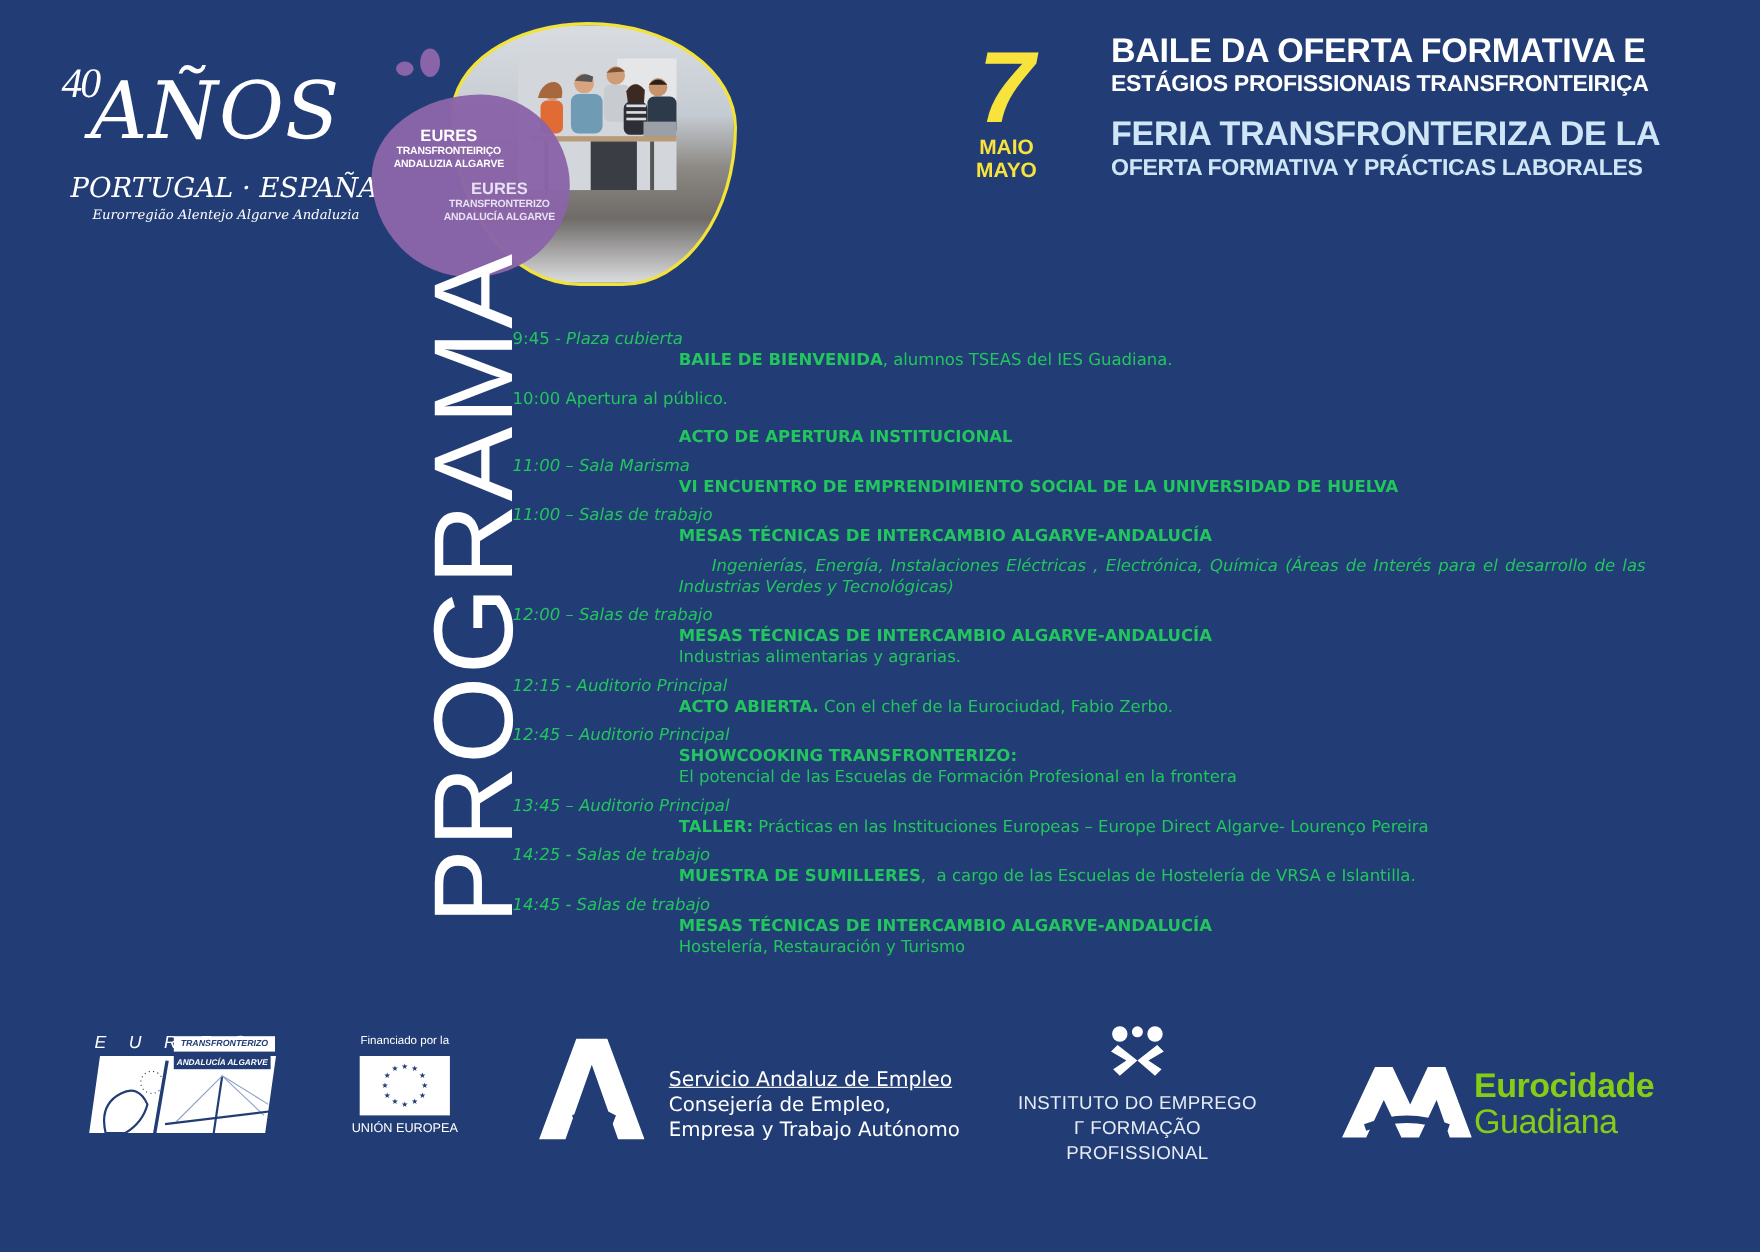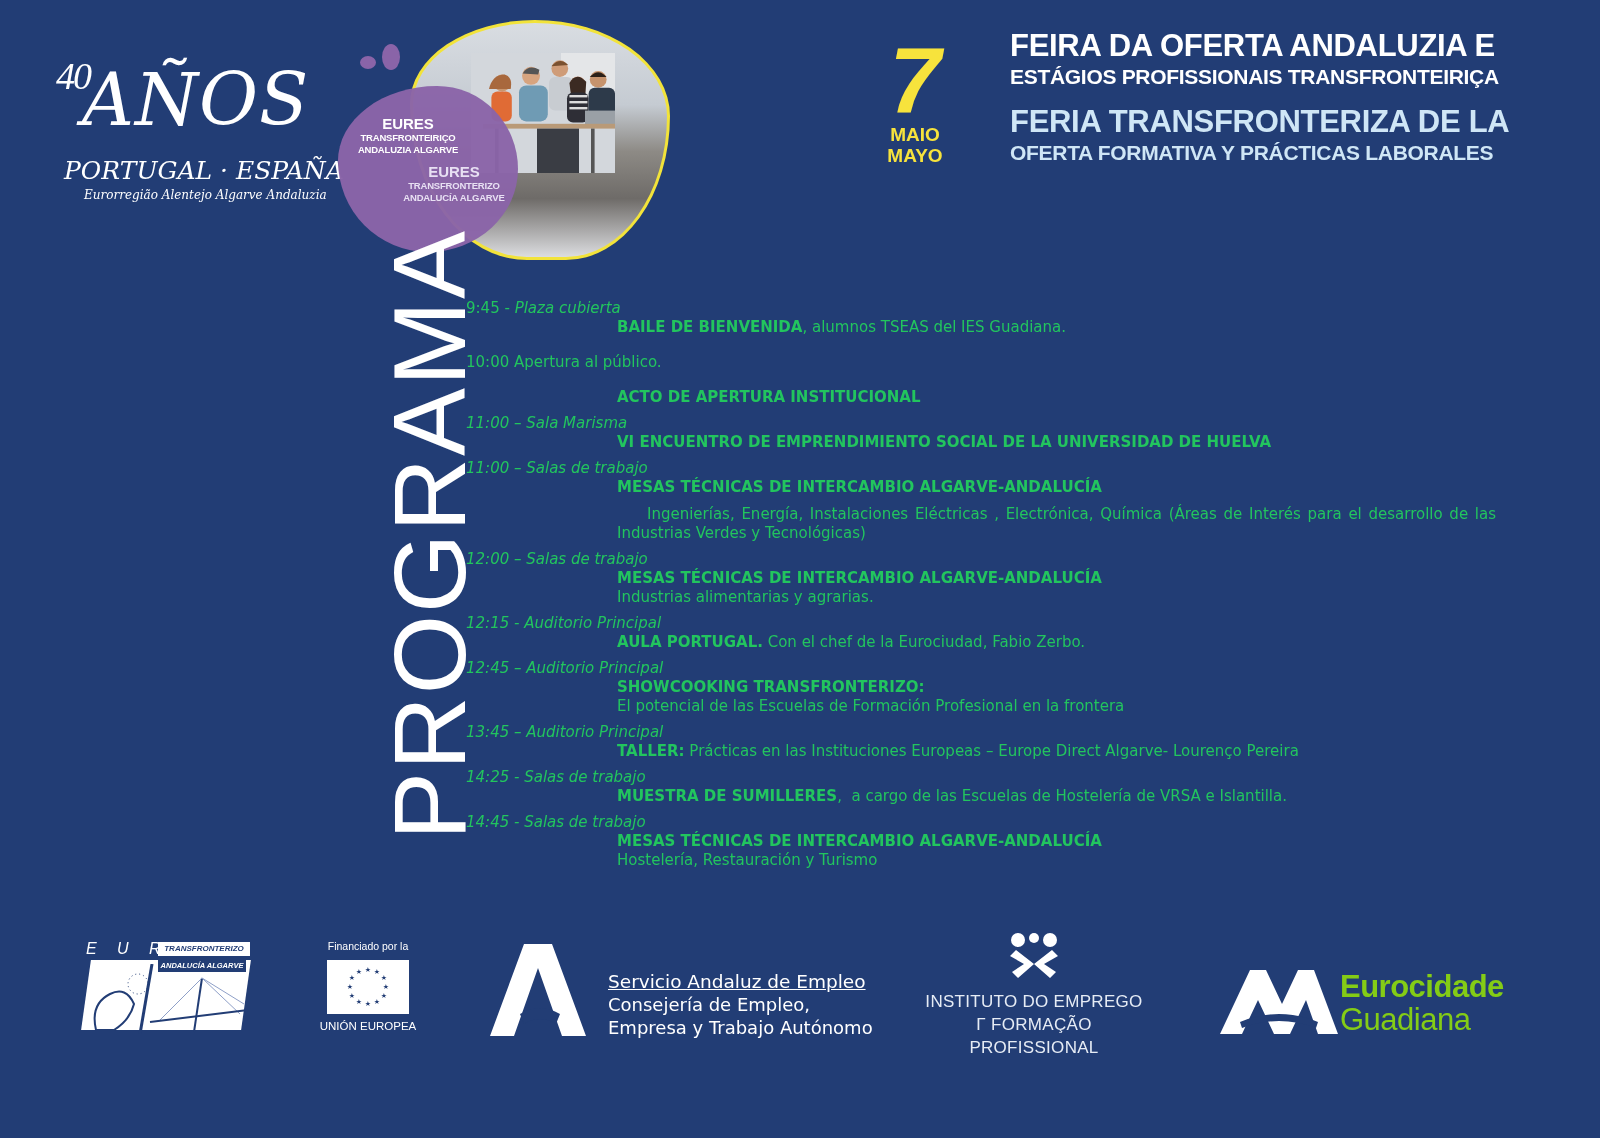--- a/index.html
+++ b/index.html
@@ -131,21 +131,21 @@
   </div>
 </div>
 
 <div class="date-box">
   <div class="date-day">7</div>
   <div class="date-month">MAIO</div>
   <div class="date-month">MAYO</div>
 </div>
 
 <div class="titles">
-  <div class="t-pt1">FEIRA DA OFERTA ANDALUZIA E</div>
+  <div class="t-pt1">BAILE DA OFERTA FORMATIVA E</div>
   <div class="t-pt2">ESTÁGIOS PROFISSIONAIS TRANSFRONTEIRIÇA</div>
   <div class="t-es1">FERIA TRANSFRONTERIZA DE LA</div>
   <div class="t-es2">OFERTA FORMATIVA Y PRÁCTICAS LABORALES</div>
 </div>
 
 <div class="programa">PROGRAMA</div>
 
 <div class="schedule">
   <div class="entry gap">
     <div><span>9:45 - </span><span class="when">Plaza cubierta</span></div>
@@ -157,30 +157,30 @@
   <div class="entry">
     <div class="what"><b>ACTO DE APERTURA INSTITUCIONAL</b></div>
   </div>
   <div class="entry">
     <div class="when">11:00 – Sala Marisma</div>
     <div class="what"><b>VI ENCUENTRO DE EMPRENDIMIENTO SOCIAL DE LA UNIVERSIDAD DE HUELVA</b></div>
   </div>
   <div class="entry">
     <div class="when">11:00 – Salas de trabajo</div>
     <div class="what"><b>MESAS TÉCNICAS DE INTERCAMBIO ALGARVE-ANDALUCÍA</b></div>
-    <div class="detail" style="margin-top:8px;"><span class="indent"></span><span>Ingenierías, Energía, Instalaciones Eléctricas , Electrónica, Química (Áreas de Interés para el desarrollo de las Industrias Verdes y Tecnológicas)</span></div>
+    <div class="detail" style="margin-top:8px;font-style:italic;"><span class="indent"></span><span>Ingenierías, Energía, Instalaciones Eléctricas , Electrónica, Química (Áreas de Interés para el desarrollo de las Industrias Verdes y Tecnológicas)</span></div>
   </div>
   <div class="entry">
     <div class="when">12:00 – Salas de trabajo</div>
     <div class="what"><b>MESAS TÉCNICAS DE INTERCAMBIO ALGARVE-ANDALUCÍA</b></div>
     <div class="detail">Industrias alimentarias y agrarias.</div>
   </div>
   <div class="entry">
     <div class="when">12:15 - Auditorio Principal</div>
-    <div class="what"><b>AULA PORTUGAL.</b><span> Con el chef de la Eurociudad, Fabio Zerbo.</span></div>
+    <div class="what"><b>ACTO ABIERTA.</b><span> Con el chef de la Eurociudad, Fabio Zerbo.</span></div>
   </div>
   <div class="entry">
     <div class="when">12:45 – Auditorio Principal</div>
     <div class="what"><b>SHOWCOOKING TRANSFRONTERIZO:</b></div>
     <div class="detail">El potencial de las Escuelas de Formación Profesional en la frontera</div>
   </div>
   <div class="entry">
     <div class="when">13:45 – Auditorio Principal</div>
     <div class="what"><b>TALLER:</b><span> Prácticas en las Instituciones Europeas – Europe Direct Algarve- Lourenço Pereira</span></div>
   </div>

